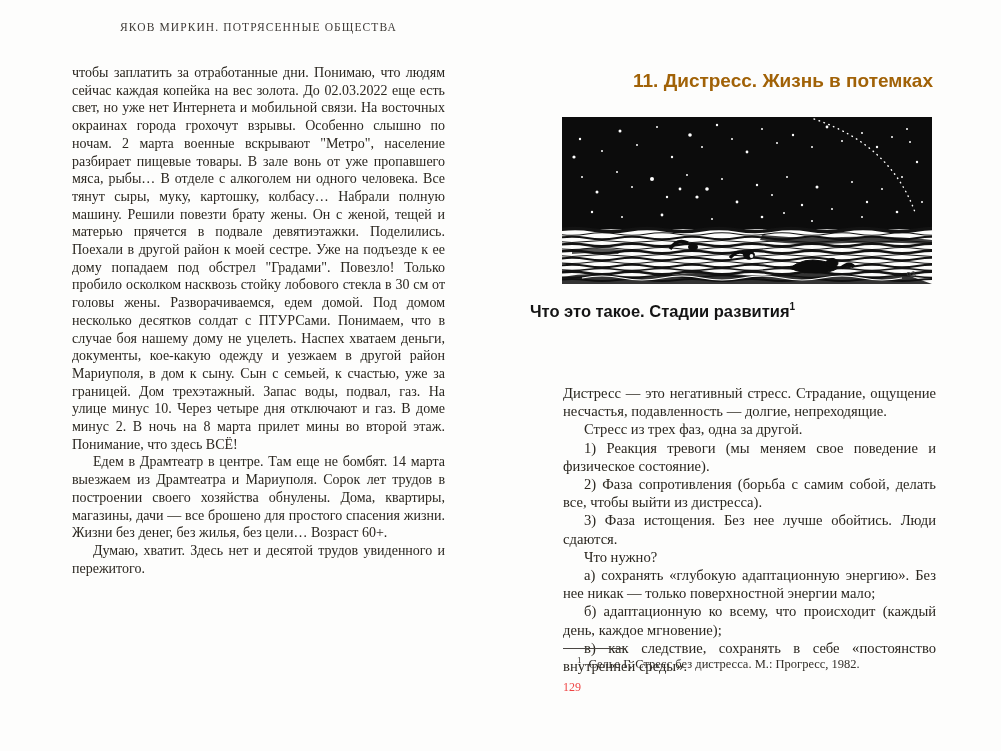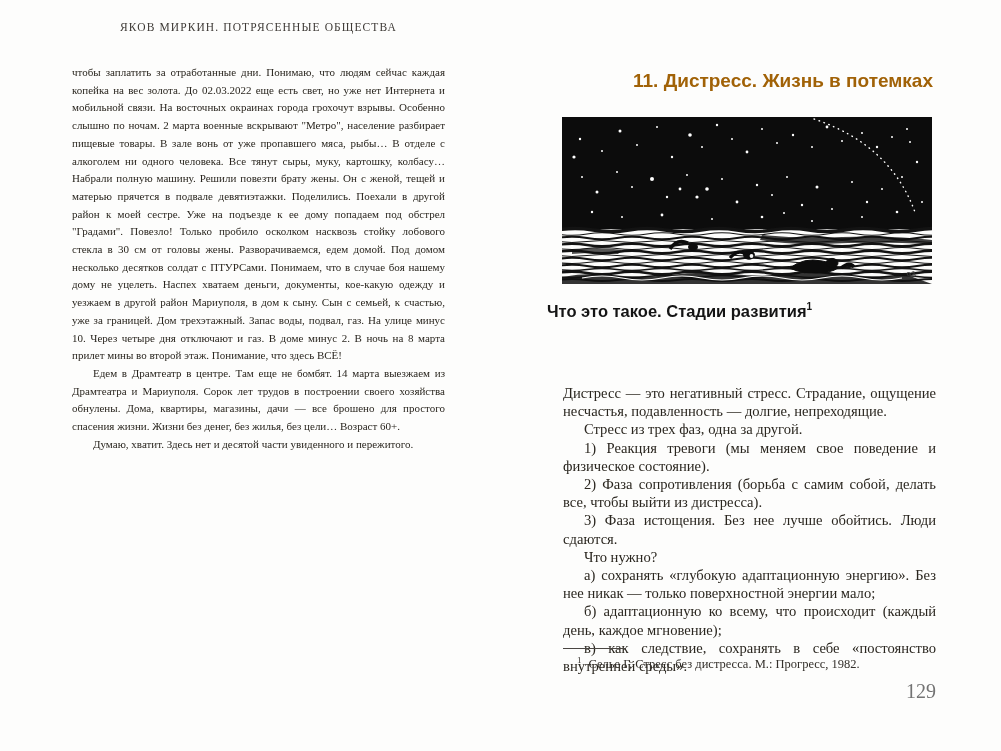--- a/index.html
+++ b/index.html
@@ -1,51 +1,51 @@
 <!DOCTYPE html>
 <html><head>
 <meta charset="utf-8">
 <style>
   html,body{margin:0;padding:0;background:#ffffff;}
   .stage{position:relative;width:1001px;height:751px;background:#fdfdfc;overflow:hidden;
          font-family:"Liberation Serif", serif;color:#2a261f;}
   .running-header{position:absolute;left:72px;top:21px;width:373px;text-align:center;
          font-size:11.5px;letter-spacing:1.1px;color:#3e3a36;}
-  .left-body{position:absolute;left:72px;top:64px;width:373px;font-size:11px;
+  .left-body{position:absolute;left:72px;top:64px;width:373px;font-size:14px;
          line-height:17.7px;text-align:justify;}
   .right-body{position:absolute;left:563px;top:339px;width:373px;font-size:14.6px;
          line-height:18.2px;text-align:justify;margin-top:45px;}
   .para{margin:0;}
   .para.indent{text-indent:21px;}
   .chapter-title{position:absolute;left:563px;top:70px;width:370px;text-align:right;
          font-family:"Liberation Sans", sans-serif;font-weight:700;font-size:19px;
          color:#a16207;white-space:nowrap;}
   .illustration{position:absolute;left:562px;top:117px;width:370px;height:167px;}
-  .section-heading{position:absolute;left:547px;top:301px;width:373px;
+  .section-heading{position:absolute;left:530px;top:301px;width:373px;
          font-family:"Liberation Sans", sans-serif;font-weight:700;font-size:16.5px;color:#141414;}
   .section-heading sup{font-size:10px;}
   .footnote-rule{position:absolute;left:563px;top:648px;width:63px;height:0;
          border-top:1.4px solid #4a4642;}
   .footnote{position:absolute;left:563px;top:655px;width:373px;font-size:12.5px;color:#332f2a;}
   .footnote .fn-marker{font-size:9px;vertical-align:super;margin-left:14px;margin-right:7px;}
-  .page-number{position:absolute;left:563px;top:680px;width:373px;text-align:right;
-         font-size:20px;color:#737373;}
+  .page-number{position:absolute;left:563px;top:680px;width:373px;text-align:left;
+         font-size:12px;color:#ef4444;}
 </style>
 </head>
 <body>
 
 <div class="stage">
 
   <div class="running-header">ЯКОВ МИРКИН. ПОТРЯСЕННЫЕ ОБЩЕСТВА</div>
 
   <div class="left-body">
 
   <p class="para">чтобы заплатить за отработанные дни. Понимаю, что людям сейчас каждая копейка на вес золота. До 02.03.2022 еще есть свет, но уже нет Интернета и мобильной связи. На восточных окраинах города грохочут взрывы. Особенно слышно по ночам. 2 марта военные вскрывают "Метро", население разбирает пищевые товары. В зале вонь от уже пропавшего мяса, рыбы… В отделе с алкоголем ни одного человека. Все тянут сыры, муку, картошку, колбасу… Набрали полную машину. Решили повезти брату жены. Он с женой, тещей и матерью прячется в подвале девятиэтажки. Поделились. Поехали в другой район к моей сестре. Уже на подъезде к ее дому попадаем под обстрел "Градами". Повезло! Только пробило осколком насквозь стойку лобового стекла в 30 см от головы жены. Разворачиваемся, едем домой. Под домом несколько десятков солдат с ПТУРСами. Понимаем, что в случае боя нашему дому не уцелеть. Наспех хватаем деньги, документы, кое-какую одежду и уезжаем в другой район Мариуполя, в дом к сыну. Сын с семьей, к счастью, уже за границей. Дом трехэтажный. Запас воды, подвал, газ. На улице минус 10. Через четыре дня отключают и газ. В доме минус 2. В ночь на 8 марта прилет мины во второй этаж. Понимание, что здесь ВСЁ!</p>
       <p class="para indent">Едем в Драмтеатр в центре. Там еще не бомбят. 14 марта выезжаем из Драмтеатра и Мариуполя. Сорок лет трудов в построении своего хозяйства обнулены. Дома, квартиры, магазины, дачи — все брошено для простого спасения жизни. Жизни без денег, без жилья, без цели… Возраст 60+.</p>
-      <p class="para indent">Думаю, хватит. Здесь нет и десятой части увиденного и пережитого.</p>
+      <p class="para indent">Думаю, хватит. Здесь нет и десятой трудов увиденного и пережитого.</p>
     </div>
 
   <div class="chapter-title">11. Дистресс. Жизнь в потемках</div>
 
   <svg class="illustration" viewBox="0 0 370 167" xmlns="http://www.w3.org/2000/svg">
 
     <rect x="0" y="0" width="370" height="112" fill="#0c0c0c"></rect>
 
     <g fill="#ffffff">
       <circle cx="18" cy="22" r="1.2"></circle>

